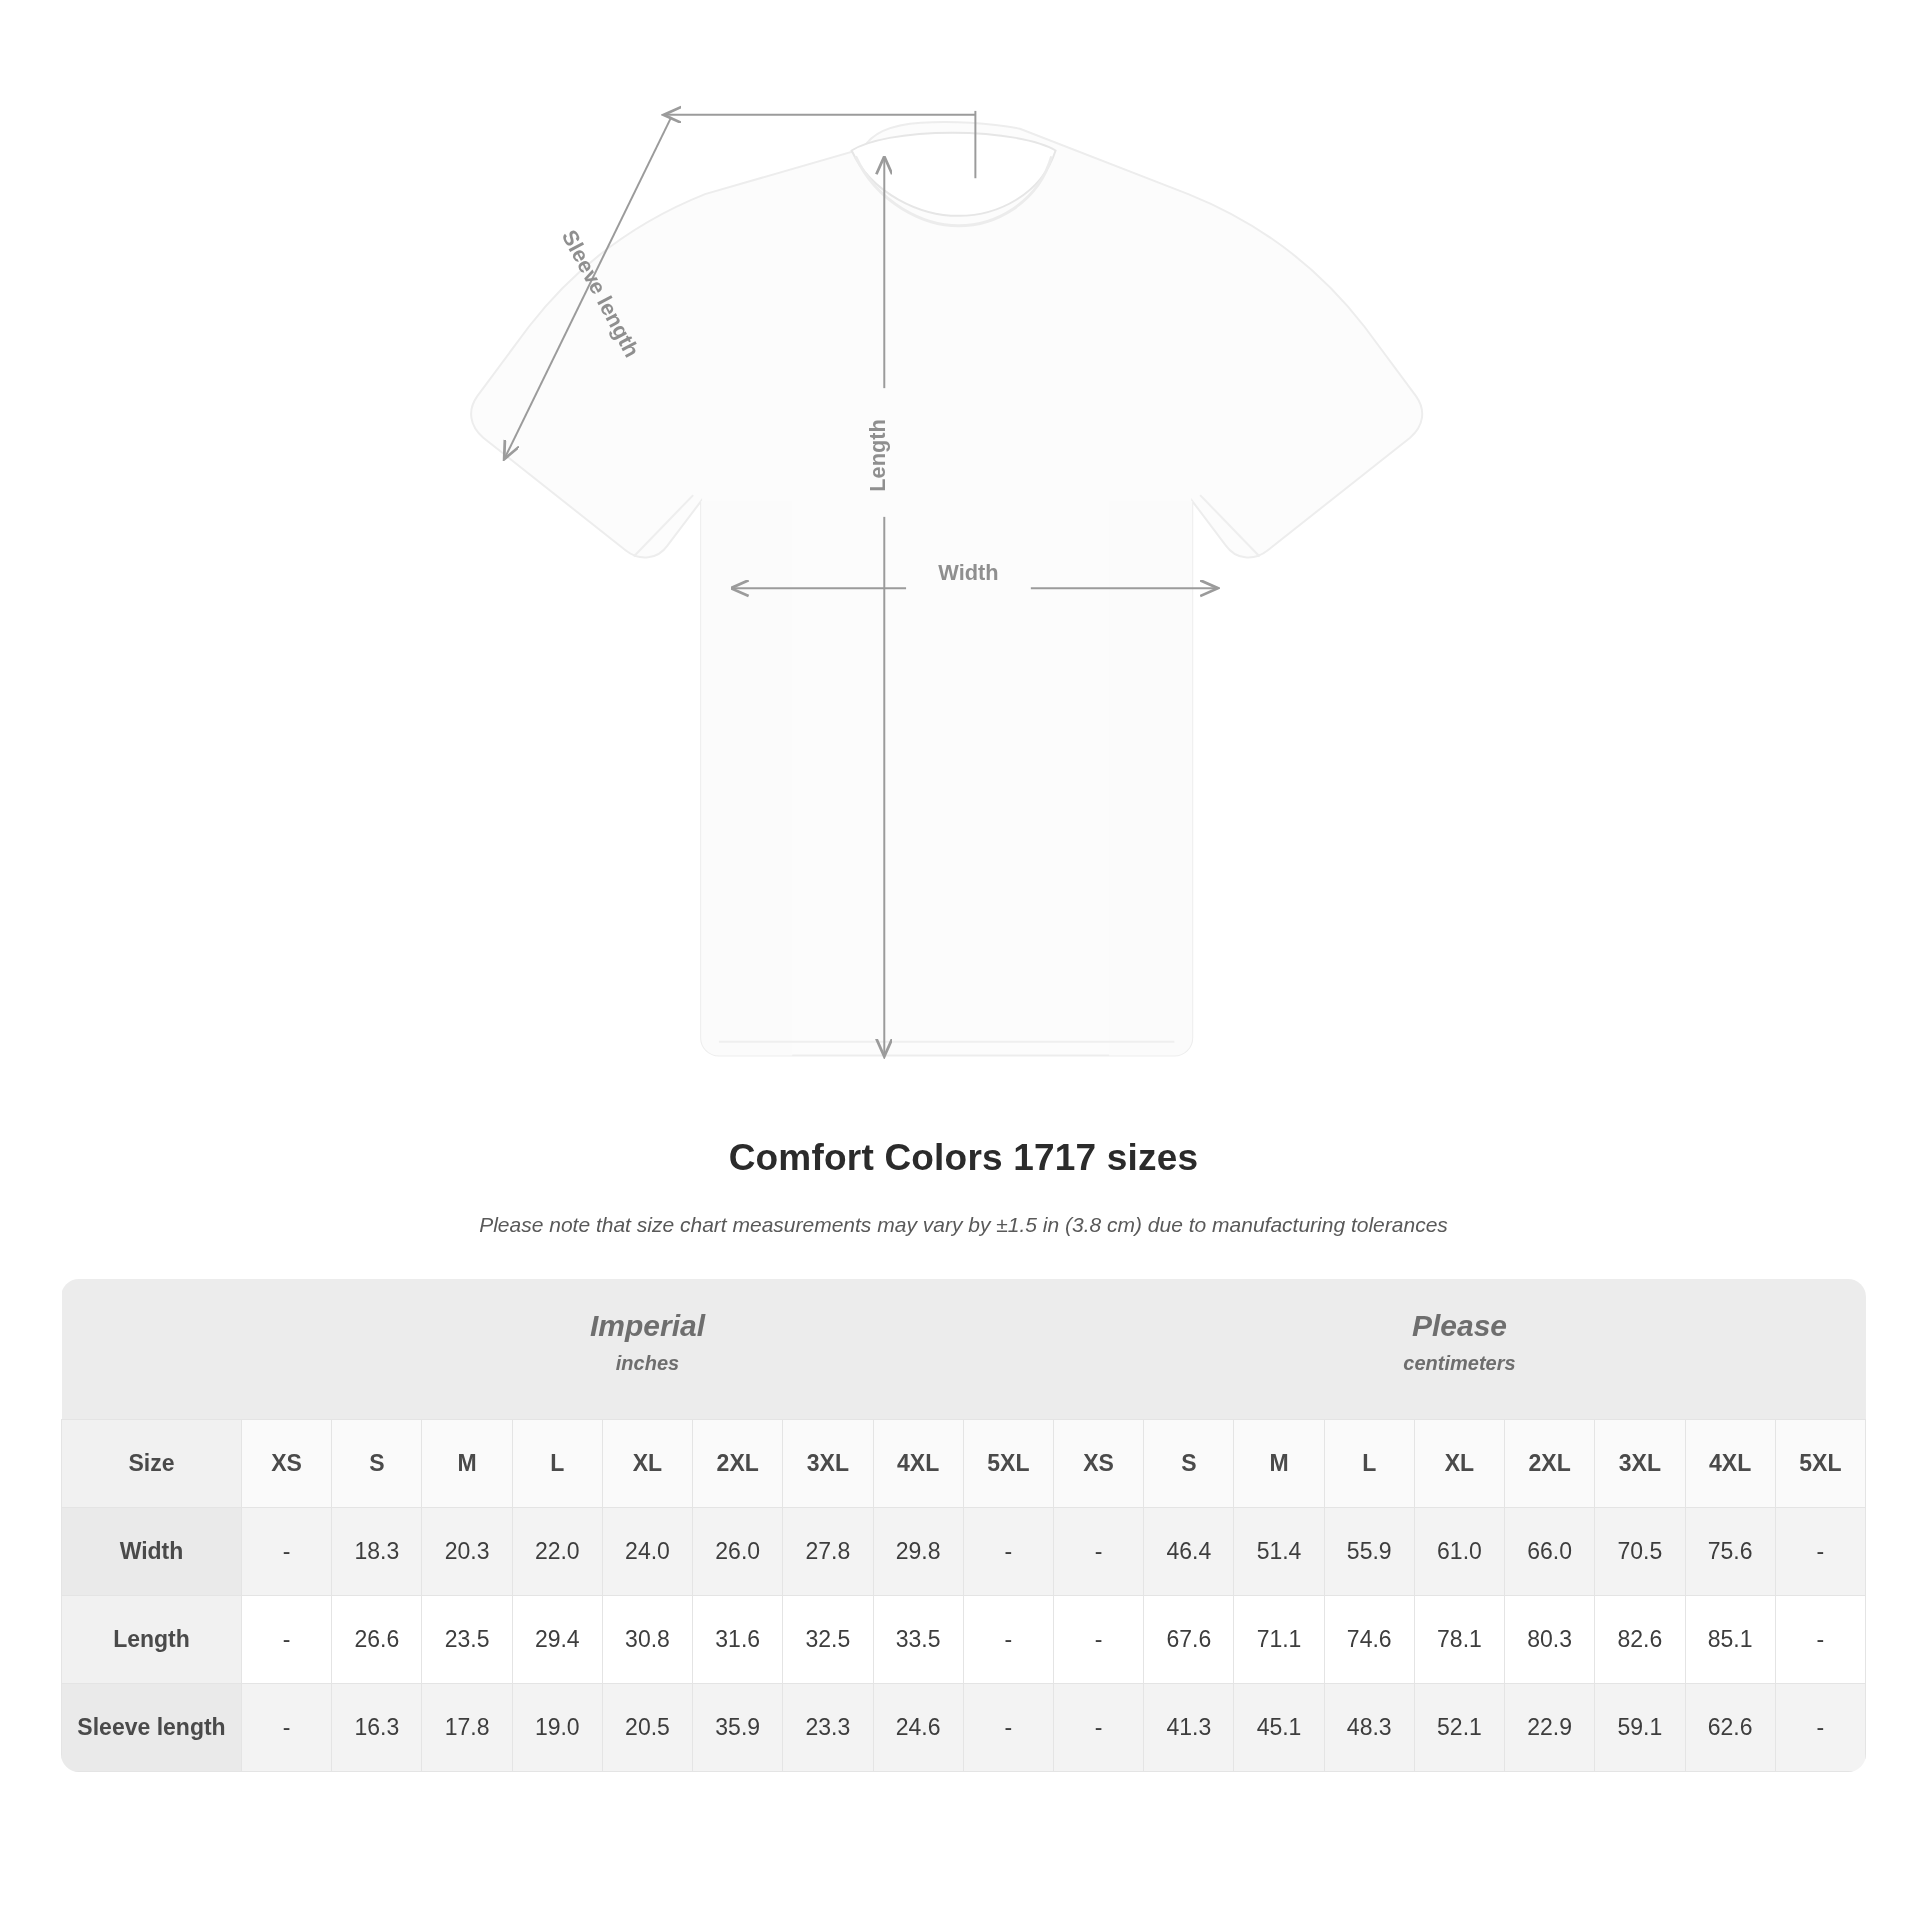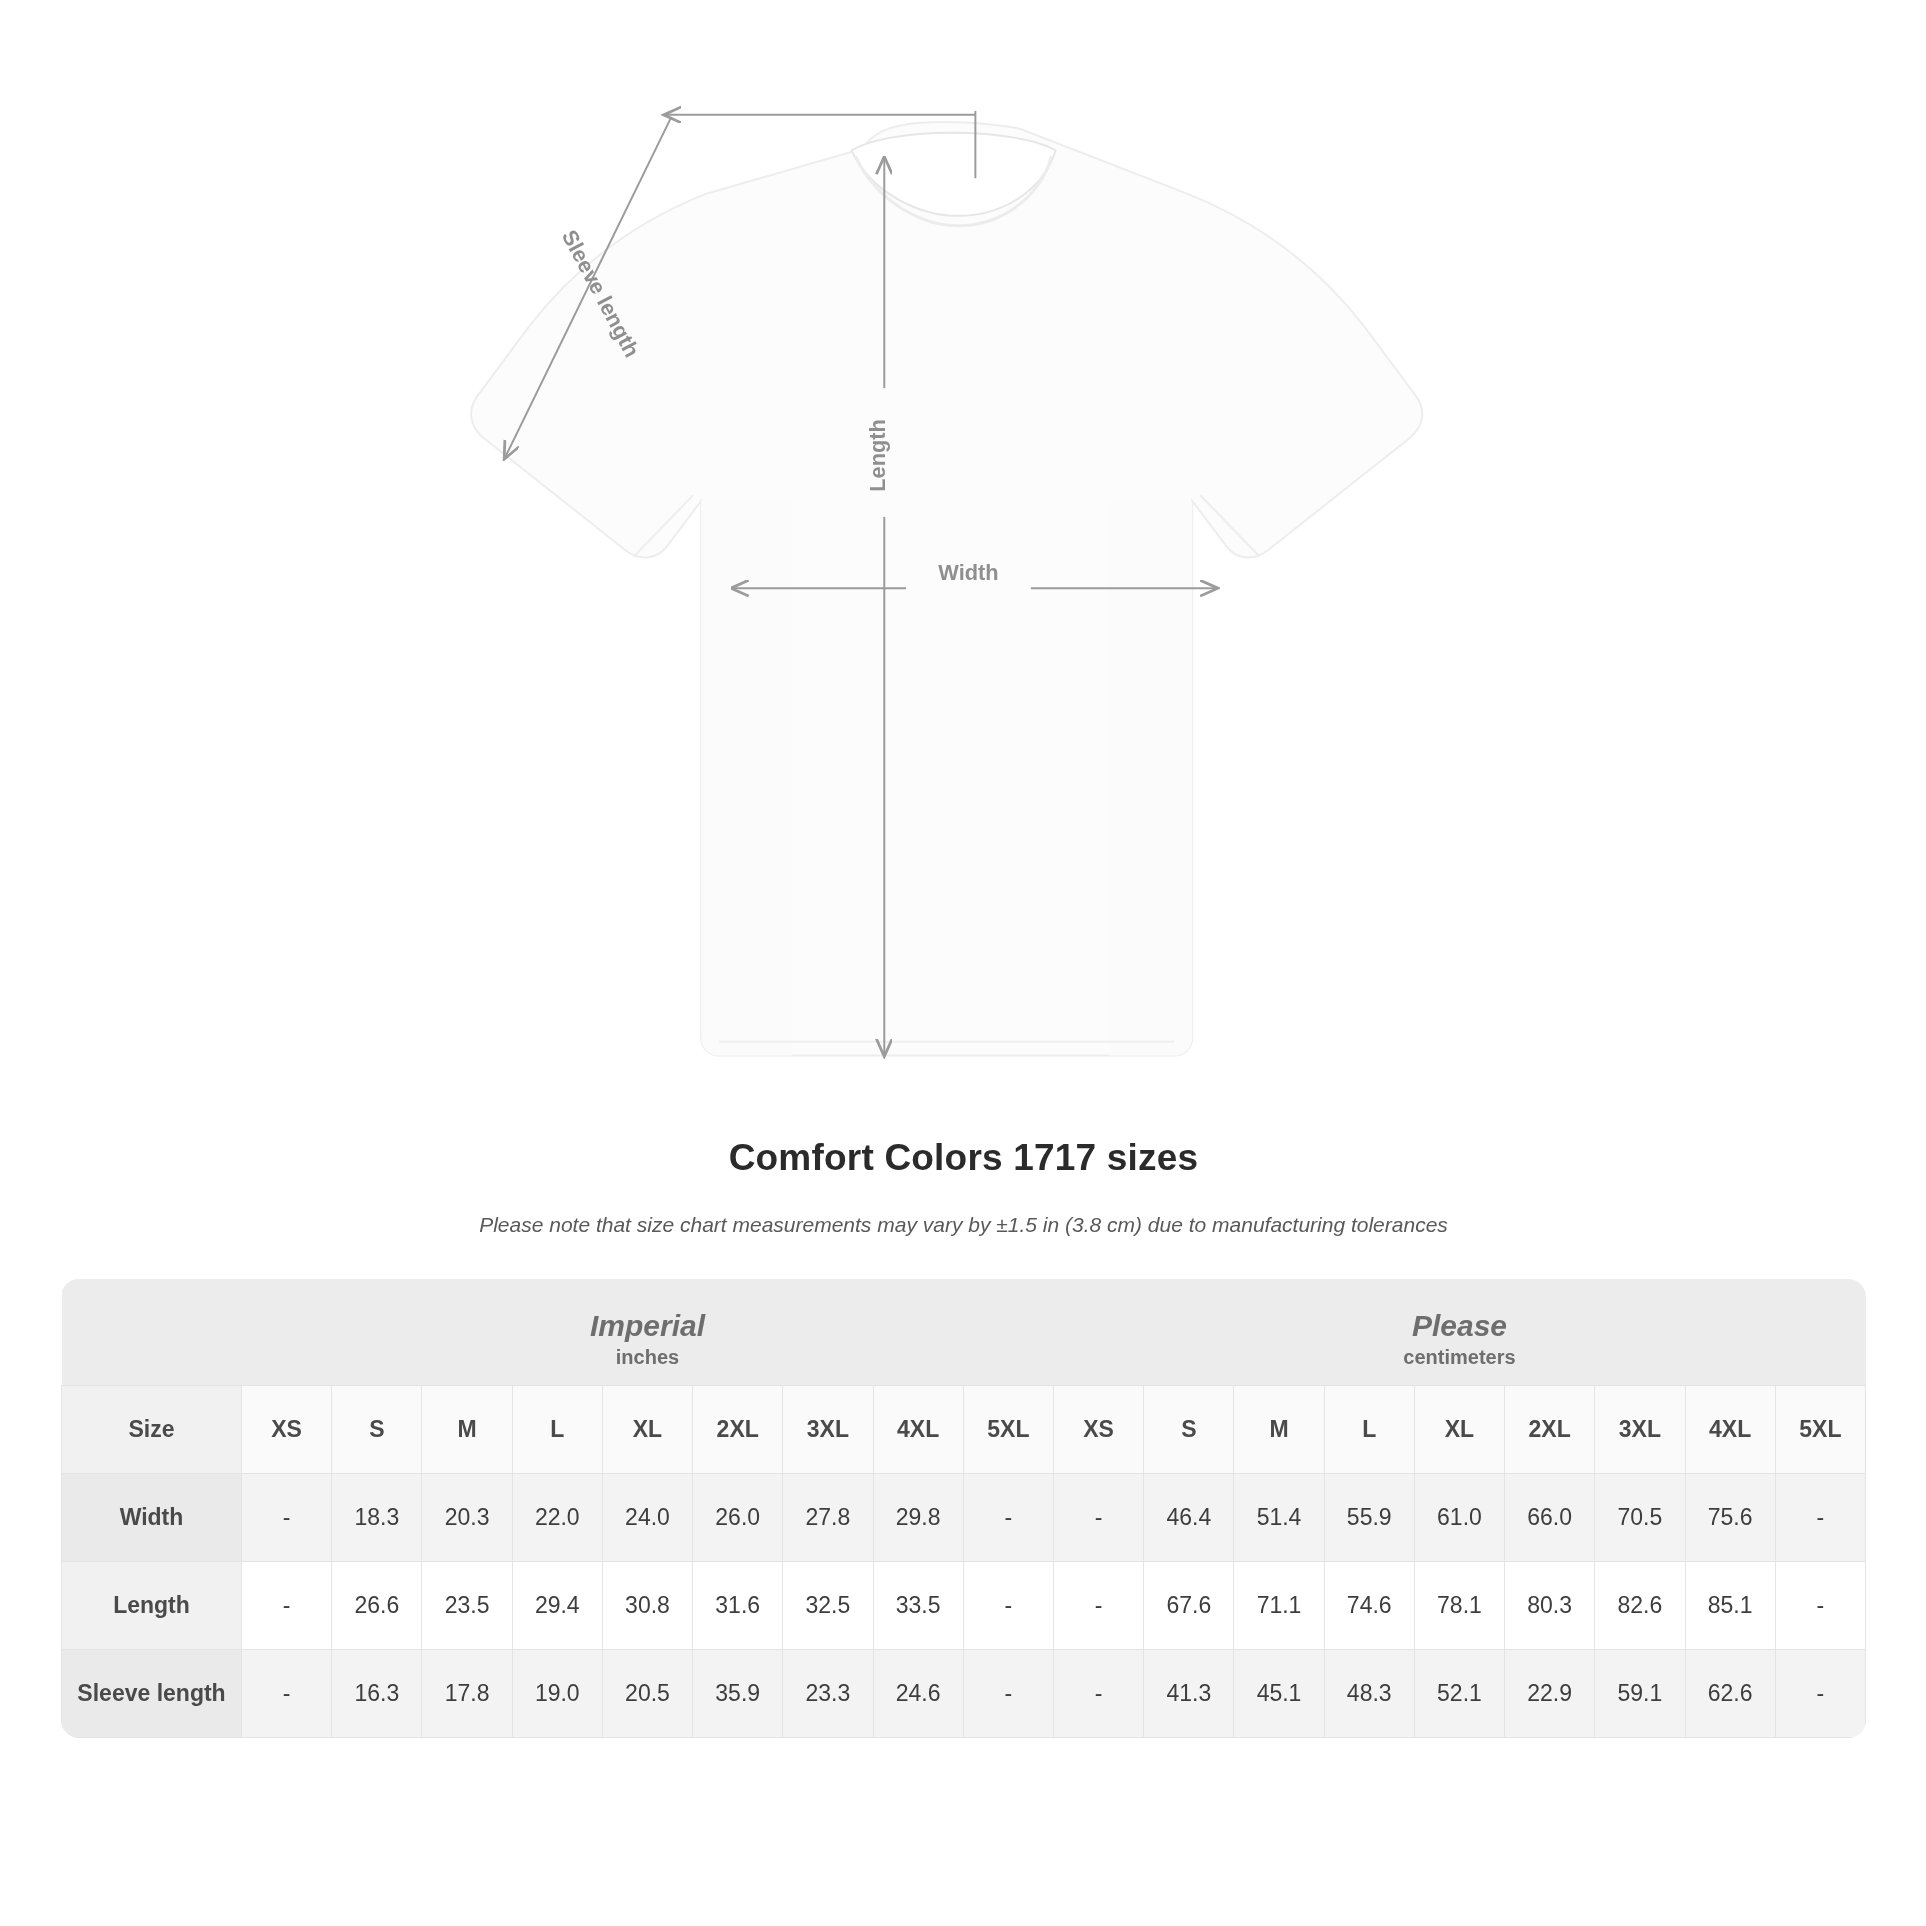--- a/index.html
+++ b/index.html
@@ -56,33 +56,34 @@
     background: #ffffff;
   }
   table.size-table {
     border-collapse: collapse;
     width: 100%;
     table-layout: fixed;
   }
   table.size-table tr.unit-row th {
     background: #ececec;
     border: none;
-    padding: 28px 0 16px 0;
+    padding: 28px 0 44px 0;
   }
   .unit-name {
     font-size: 30px;
     font-style: italic;
     font-weight: bold;
     color: #6e6e6e;
     line-height: 1.25;
   }
   .unit-sub {
     font-size: 20px;
+    font-style: italic;
     color: #6e6e6e;
-    margin-top: 1px;
+    margin-top: 7px;
   }
   table.size-table td, table.size-table th {
     border: 1px solid #e4e4e4;
     text-align: center;
   }
   tr.head-row th {
     background: #fafafa;
     font-size: 23px;
     font-weight: bold;
     color: #4a4a4a;

